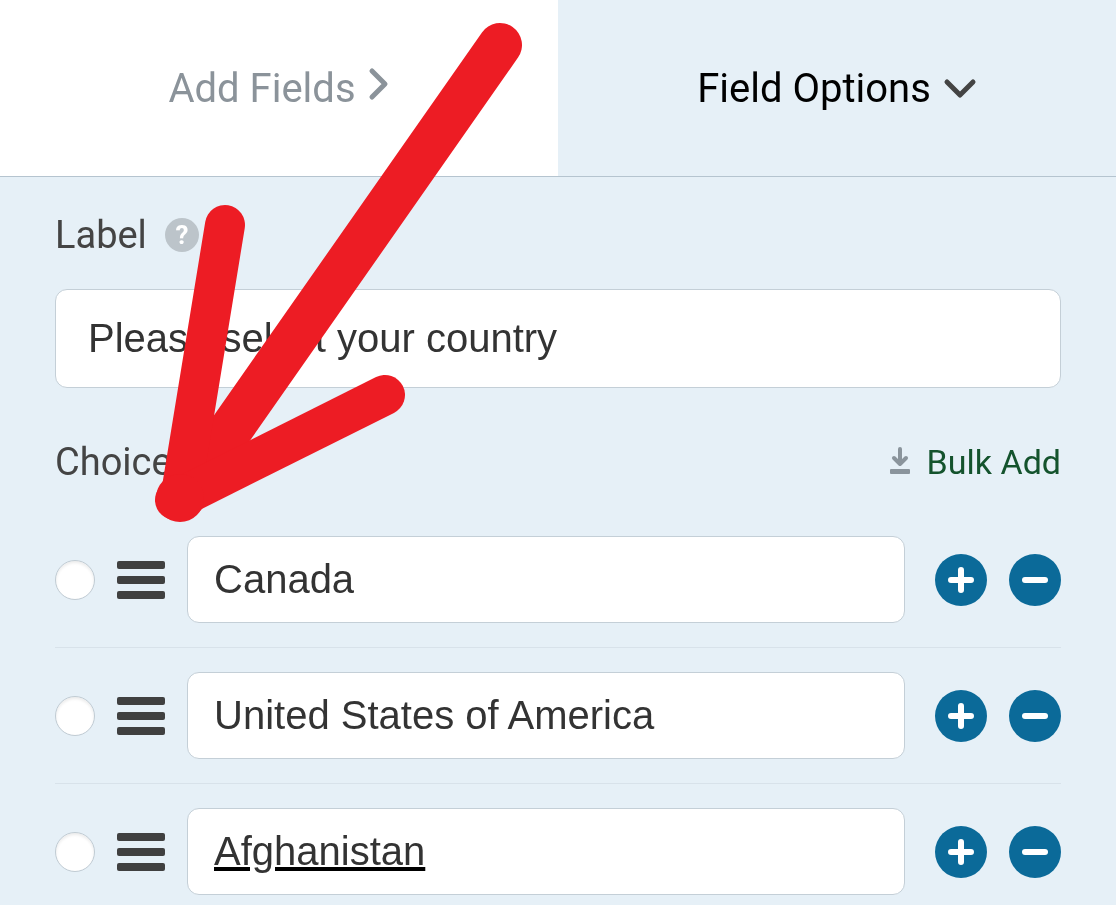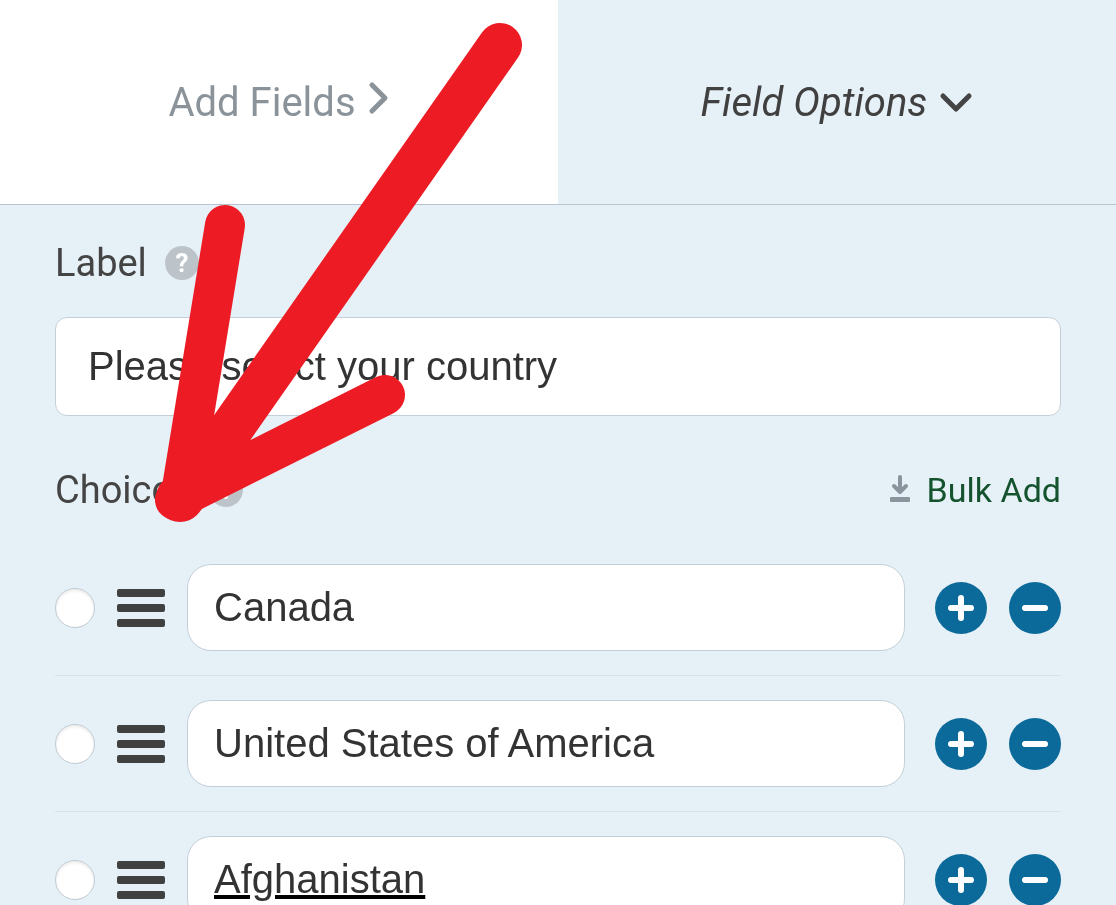--- a/index.html
+++ b/index.html
@@ -1,23 +1,23 @@
 <!DOCTYPE html>
 <html><head>
 <meta charset="utf-8">
 <style>
   * { box-sizing: border-box; }
   html, body { margin:0; padding:0; font-family: -apple-system, BlinkMacSystemFont, "Segoe UI", Roboto, Helvetica, Arial, sans-serif; }
   body { width:1116px; height:905px; background:#e6f0f7; position:relative; overflow:hidden; }
 
   
   .tabs { display:flex; background:transparent; border-bottom:1px solid #b5c4cf; }
-  .tab { flex:1; display:flex; align-items:center; justify-content:center; height:204px; font-size:40px; font-weight:400; color:#8b939a; cursor:pointer; }
+  .tab { flex:1; display:flex; align-items:center; justify-content:center; height:176px; font-size:40px; font-weight:400; color:#8b939a; cursor:pointer; }
   .tab.active { background:#ffffff; color:#8b939a; }
-  .tab.inactive { color:#404040;font-style:italic; }
+  .tab.inactive { color:#000000; }
   .tab .chev { font-size:36px; margin-left:12px; }
 
   
   .panel { padding:30px 55px 0 55px; }
 
   .section-label { display:flex; align-items:center; font-size:38px; color:#444; margin-top:6px; }
   .help { display:inline-flex; align-items:center; justify-content:center; width:34px; height:34px; border-radius:50%; background:#bcc4ca; color:#fff; font-size:26px; font-weight:700; margin-left:18px; }
 
   .text-input { width:100%; margin-top:32px; background:#fff; border:1px solid #c4cfd7; border-radius:12px; padding:26px 32px; font-size:40px; color:#333; }
 
@@ -27,21 +27,21 @@
 
   .choice-list { margin-top:28px; }
   .choice-row { display:flex; align-items:center; padding:24px 0; border-bottom:1px solid #d8e2ea; }
   .choice-row:last-child { border-bottom:none;text-decoration:underline; }
 
   .radio { width:40px; height:40px; border-radius:50%; background:#fff; border:1px solid #c0cbd3; box-shadow: inset 0 2px 3px rgba(0,0,0,.08); flex:0 0 auto; }
 
   .drag { margin:0 22px; cursor:grab; flex:0 0 auto; }
   .drag svg { display:block; }
 
-  .choice-input { flex:1 1 auto; background:#fff; border:1px solid #c4cfd7; border-radius:24px; padding:20px 26px; font-size:40px; color:#333; margin-right:30px; }
+  .choice-input { flex:1 1 auto; background:#fff; border:1px solid #c4cfd7; border-radius:12px; padding:20px 26px; font-size:40px; color:#333; margin-right:30px; }
 
   .icon-btn { width:52px; height:52px; border-radius:50%; background:#0b6a99; display:flex; align-items:center; justify-content:center; cursor:pointer; flex:0 0 auto; }
   .icon-btn + .icon-btn { margin-left:22px; }
   .icon-btn svg { display:block; }
 
   
   .arrow-overlay { position:absolute; top:0; left:0; pointer-events:none; }
 </style>
 </head>
 <body>

